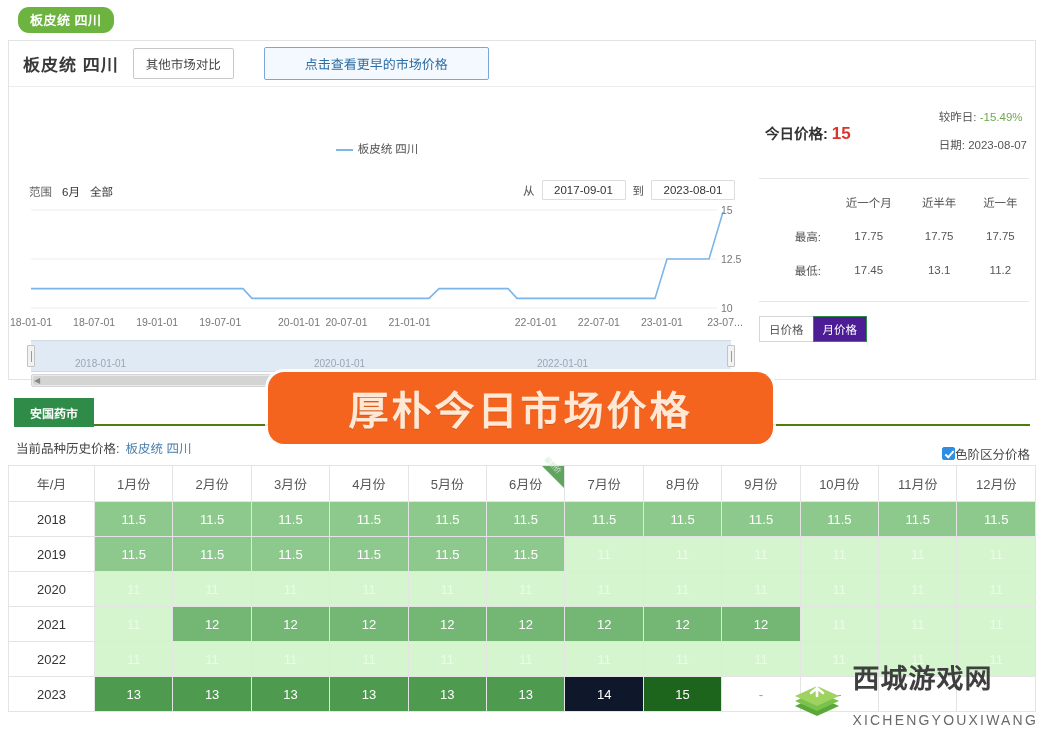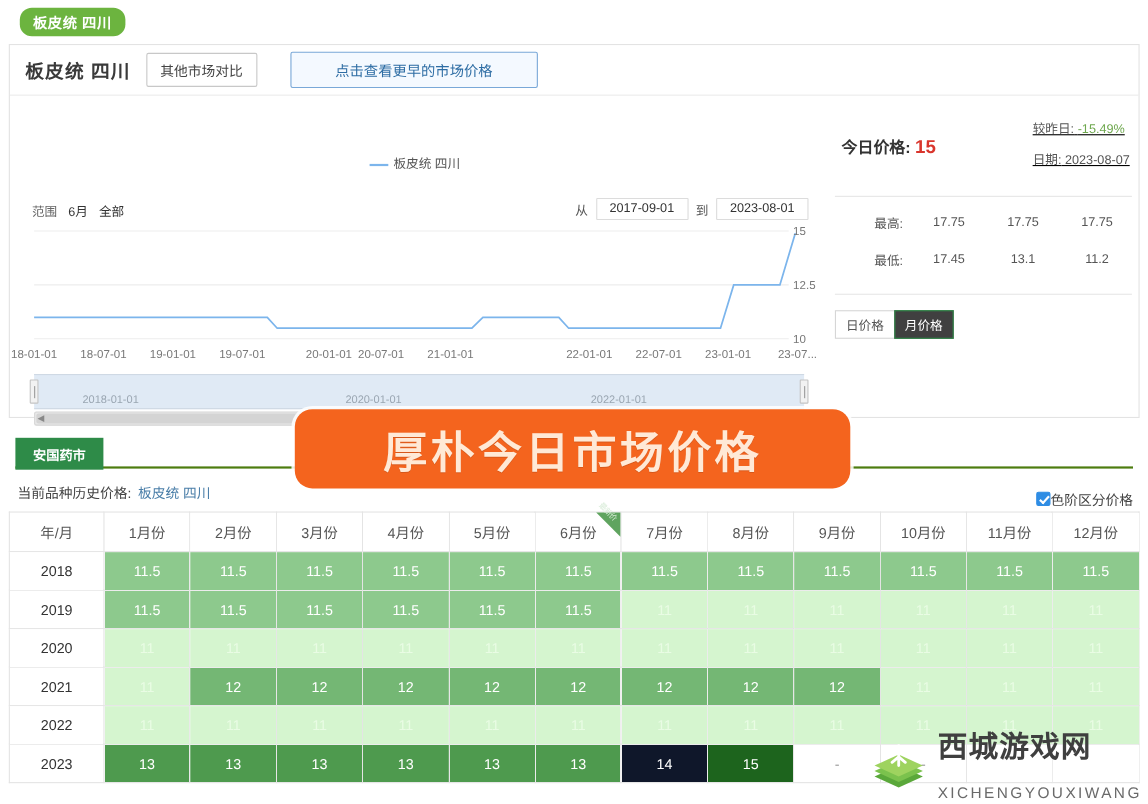--- a/index.html
+++ b/index.html
@@ -205,21 +205,21 @@
     color: #333;
     font-weight: bold;
     margin-top: 14px;
   }
   .today-price .val {
     color: #d9352c;
     font-size: 17px;
     font-weight: bold;
     margin-left: 4px;
   }
-  .stats-meta { text-align: left; font-size: 11.5px; text-decoration: underline; }
+  .stats-meta { text-align: left; font-size: 11.5px; }
   .stats-meta .row { margin-bottom: 12px; color: #555; white-space: nowrap; }
   .stats-meta .chg { color: #6fa84f; }
   .sep { height:1px; background:#e6e6e6; margin: 14px 2px 0 2px; }
   .stats-table {
     width: 100%;
     border-collapse: collapse;
     font-size: 11.5px;
     color: #555;
     margin-top: 6px;
   }
@@ -233,21 +233,21 @@
   .tg {
     display: inline-block;
     font-size: 11.5px;
     padding: 4px 9px;
     border: 1px solid #d6d6d6;
     cursor: pointer;
     color:#555;
     background:#fff;
   }
   .tg.active {
-    background: #404040;
+    background: #4c1d95;
     border-color: #2e8b48;
     color: #fff;
     margin-left: -1px;
   }
 
   
   .banner {
     position: absolute;
     left: 268px; top: 372px;
     width: 505px; height: 72px;
@@ -490,20 +490,26 @@
             <span>日期:</span>
             <span>2023-08-07</span>
           </div>
         </div>
       </div>
 
       <div class="sep"></div>
 
       <table class="stats-table">
         <tbody>
+            <tr>
+          <th></th>
+          <th>近一个月</th>
+          <th>近半年</th>
+          <th>近一年</th>
+        </tr>
         <tr>
           <td class="lbl">最高:</td>
           <td>17.75</td>
           <td>17.75</td>
           <td>17.75</td>
         </tr>
         <tr>
           <td class="lbl">最低:</td>
           <td>17.45</td>
           <td>13.1</td>

